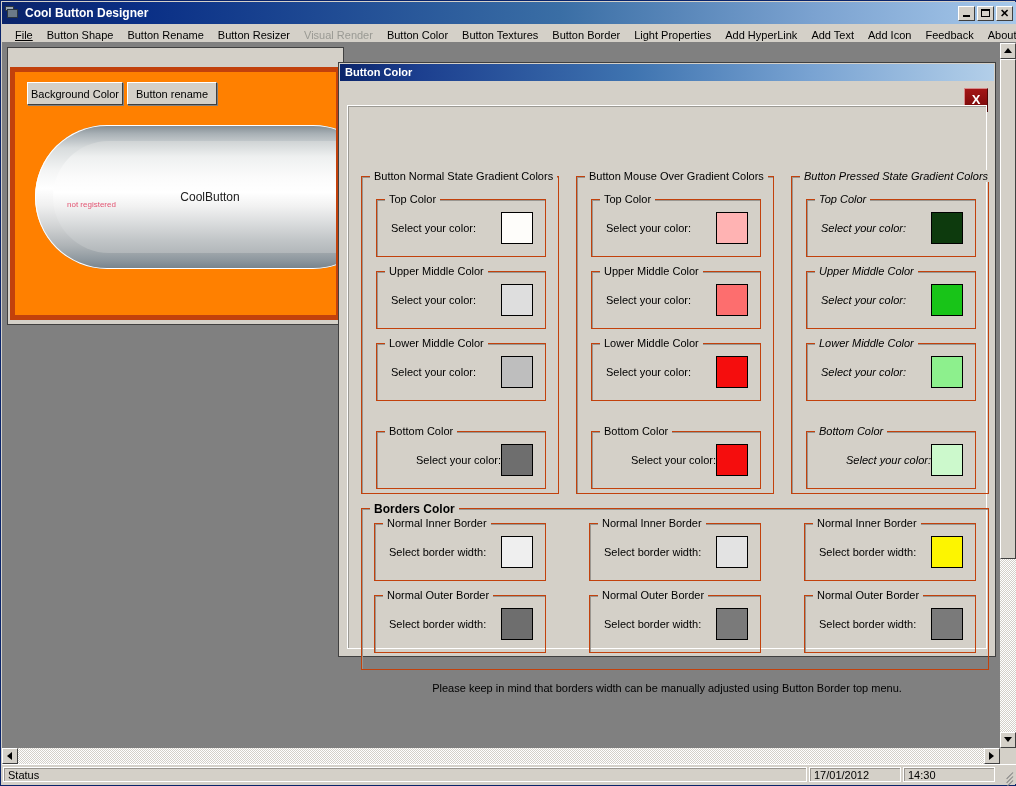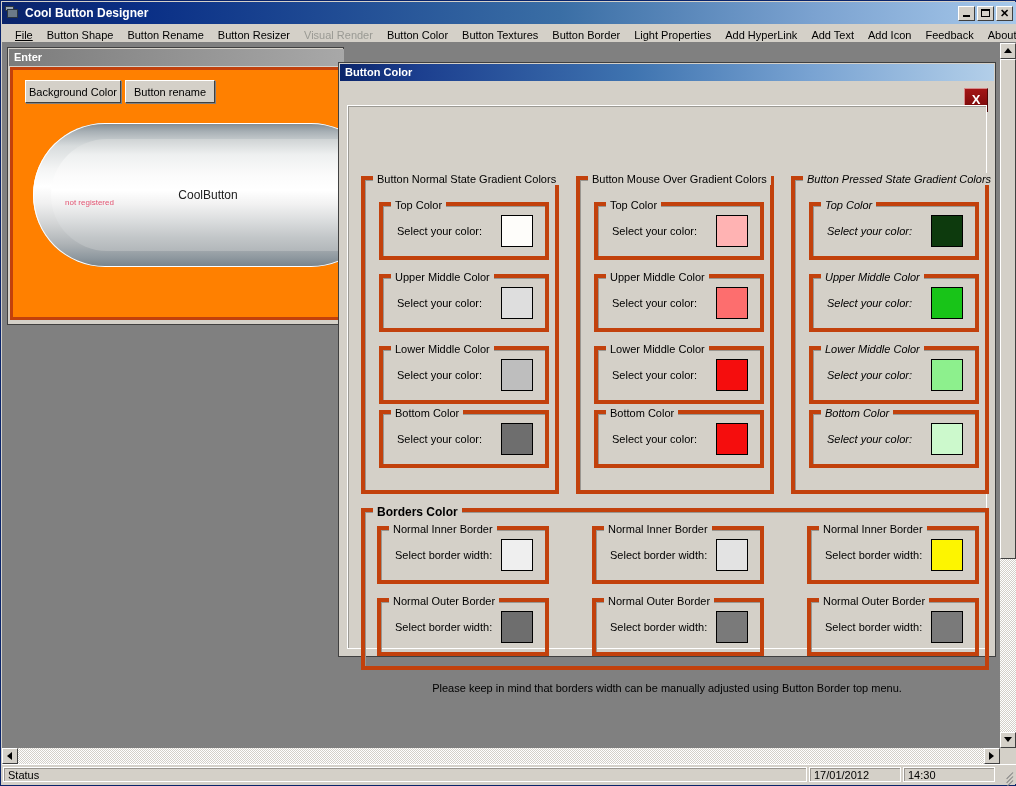--- a/index.html
+++ b/index.html
@@ -226,21 +226,21 @@
     line-height: 17px;
     padding-left: 5px;
     box-sizing: border-box;
     overflow: hidden;
   }
   #preview-canvas {
     position: absolute;
     left: 2px; top: 19px;
     width: 331px; height: 253px;
     background: #ff8000;
-    border: 3px solid #c2410c;
+    border: 5px solid #c2410c;
     box-sizing: border-box;
     overflow: hidden;
   }
   .mini-btn {
     position: absolute;
     background: #d4d0c8;
     border-top: 1px solid #ffffff;
     border-left: 1px solid #ffffff;
     border-right: 1px solid #404040;
     border-bottom: 1px solid #404040;
@@ -354,21 +354,21 @@
     width: 640px; height: 544px;
     background: #d4d0c8;
     border: 1px solid #ffffff;
     box-shadow: inset 1px 1px 0 #9c9a94;
     box-sizing: border-box;
   }
 
   
   .groupbox {
     position: absolute;
-    border: 4px solid #c2410c;
+    border: 1px solid #c2410c;
     box-shadow: inset 1px 1px 0 #9a9690;
     box-sizing: border-box;
   }
   .groupbox > .gb-title {
     position: absolute;
     top: -7px; left: 8px;
     background: #d4d0c8;
     padding: 0 4px;
     font-size: 11px;
     color: #000;
@@ -384,21 +384,21 @@
 
   .color-sub {
     position: absolute;
     left: 14px;
     width: 170px;
     height: 58px;
   }
   .color-sub.s0 { top: 22px; }
   .color-sub.s1 { top: 94px; }
   .color-sub.s2 { top: 166px; }
-  .color-sub.s3 { top: 230px; }
+  .color-sub.s3 { top: 254px; text-align: right; }
 
   .sub-row {
     position: absolute;
     left: 0; right: 0; top: 0; bottom: 0;
     display: flex;
     align-items: center;
     padding: 0 12px 0 14px;
     box-sizing: border-box;
   }
   .sub-label {
@@ -513,21 +513,20 @@
     <span class="menu-item">Add HyperLink</span>
     <span class="menu-item">Add Text</span>
     <span class="menu-item">Add Icon</span>
     <span class="menu-item">Feedback</span>
     <span class="menu-item">About</span>
   </div>
 
   <div id="client-area">
 
     <div id="preview-window">
-      <div id="preview-titlebar">Enter</div>
       <div id="preview-canvas">
 
         <div class="mini-btn" id="btn-background-color">Background Color</div>
 
         <div class="mini-btn" id="btn-button-rename">Button rename</div>
 
         <div id="cool-button">
           <div class="inner-core"></div>
           <div id="cool-button-label">CoolButton</div>
         </div>

